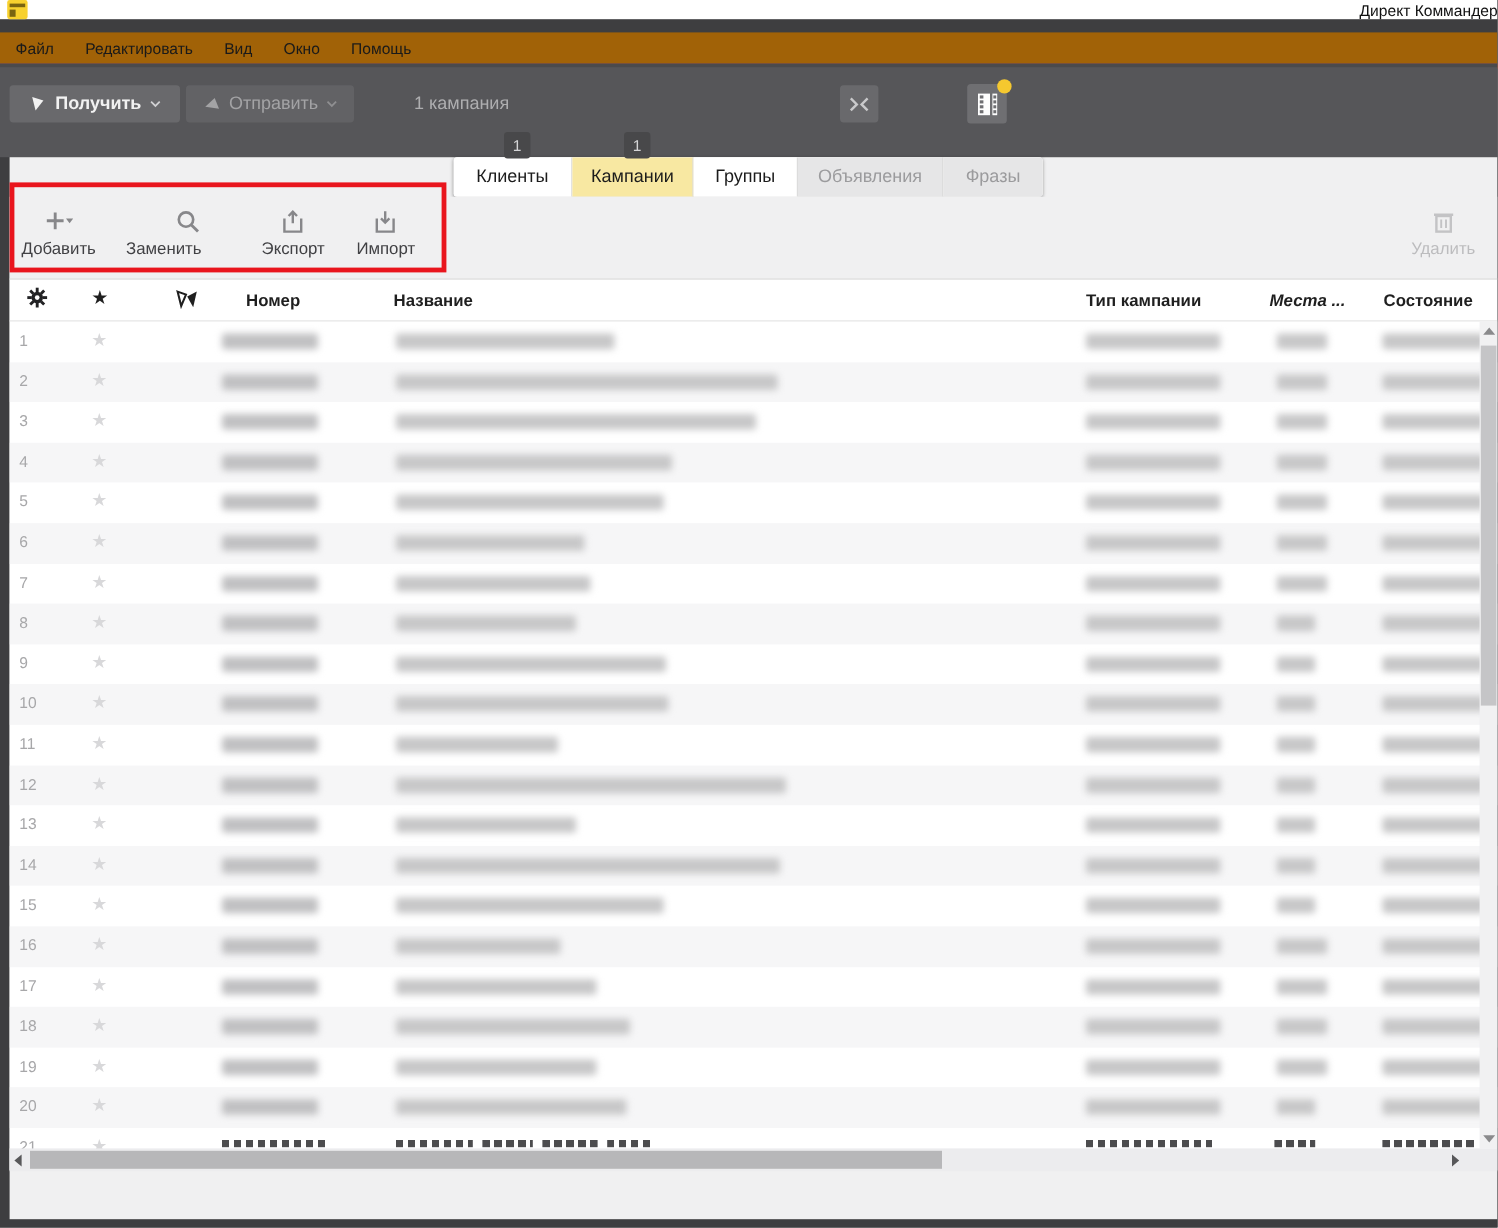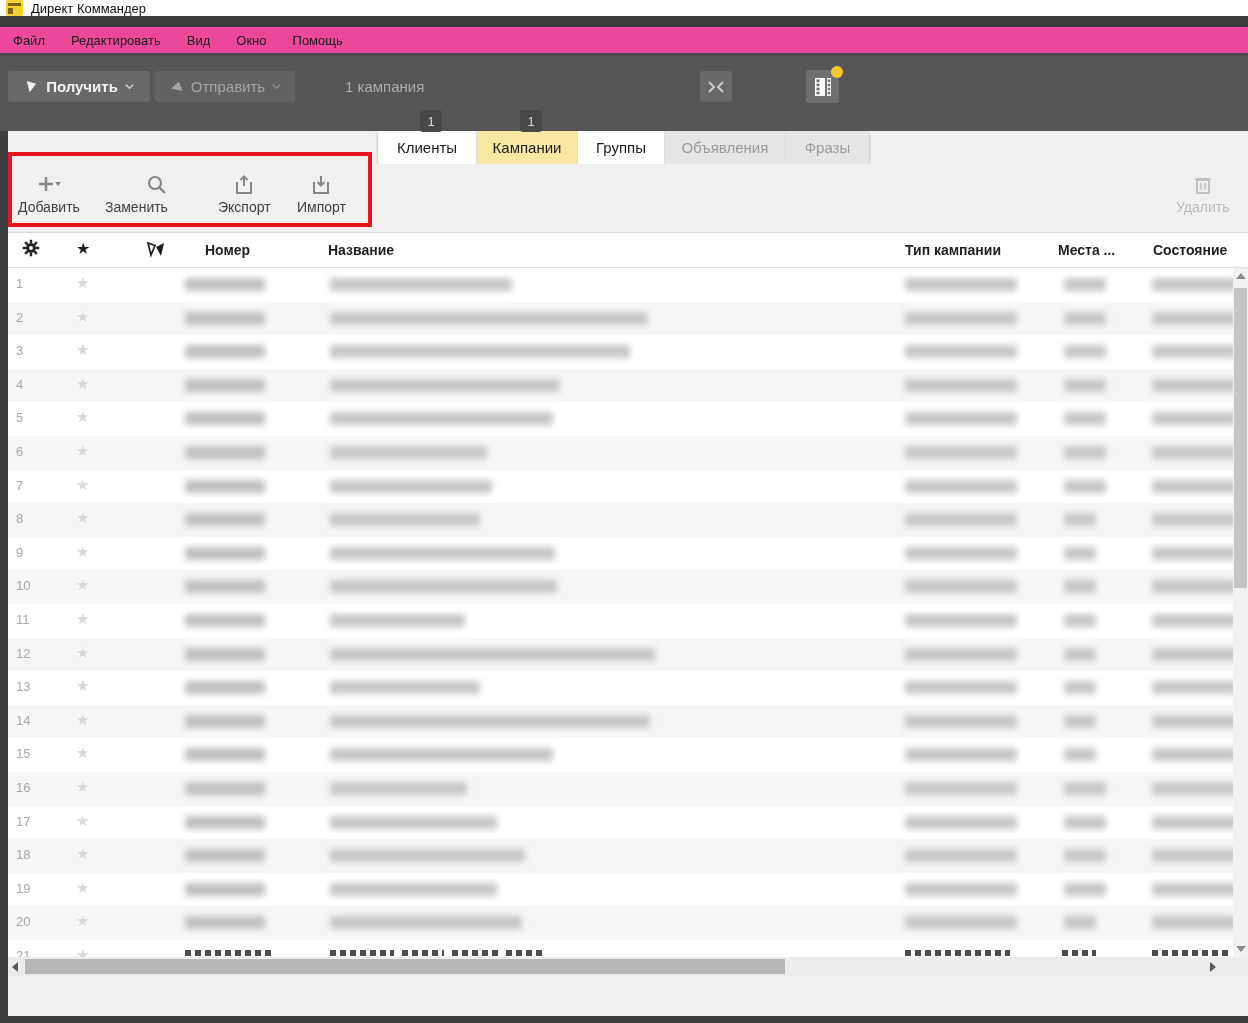--- a/index.html
+++ b/index.html
@@ -1,27 +1,27 @@
 <!DOCTYPE html>
 <html><head>
 <meta charset="utf-8">
 <style>
   html,body{margin:0;padding:0;}
   body{font-family:"Liberation Sans", sans-serif; background:#222;}
   #app{position:relative;width:1248px;height:1023px;background:#3e3e40;overflow:hidden;
        font-family:"Liberation Sans", sans-serif;}
   
   .titlebar{position:absolute;left:0;top:0;width:1248px;height:16px;background:#ffffff;
-    display:flex;align-items:center;}
+    display:flex;align-items:center;justify-content:space-between;}
   .applogo{width:17px;height:16px;margin:0 8px 0 6px;position:relative;background:#f8d12e;border-radius:2px;}
   .applogo:before{content:"";position:absolute;left:2px;top:3px;width:13px;height:3px;background:#7a6410;}
   .applogo:after{content:"";position:absolute;left:2px;top:8px;width:5px;height:6px;background:#7a6410;}
   .apptitle{font-size:13px;color:#111;}
   
-  .menubar{position:absolute;left:0;top:27px;width:1248px;height:26px;background:#ec4899;
+  .menubar{position:absolute;left:0;top:27px;width:1248px;height:26px;background:#a16207;
     display:flex;align-items:center;border-bottom:4px solid #ef4444;}
   .menuitem{font-size:13px;color:#1a1a1a;padding:0 13px;height:100%;display:flex;align-items:center;cursor:default;}
   
   .toolbar{position:absolute;left:0;top:53px;width:1248px;height:78px;background:#565659;
     border-top:3px solid #4a4a4c;box-sizing:border-box;}
   .tbtn{position:absolute;top:15px;height:31px;border-radius:3px;background:#69696c;
     display:flex;align-items:center;justify-content:center;gap:7px;color:#f2f2f2;font-size:15px;}
   .tbtn.disabled{color:#a3a3a5;}
   .chev{width:9px;height:9px;}
   .selinfo{position:absolute;top:15px;left:345px;height:31px;display:flex;align-items:center;
@@ -233,21 +233,21 @@
       <div class="hicon" style="left:68px;top:7px;font-size:16px;color:#1f1f1f;line-height:18px;">★</div>
       <div class="hicon" style="left:138px;top:8px;">
         <svg width="20" height="17" viewBox="0 0 20 17">
           <polygon points="2,2 9,4.5 5,14" fill="none" stroke="#1f1f1f" stroke-width="1.7"></polygon>
           <polygon points="18,2 15,15 10,6" fill="#1f1f1f"></polygon>
         </svg>
       </div>
       <div class="hlabel" style="left:197px;">Номер</div>
       <div class="hlabel" style="left:320px;">Название</div>
       <div class="hlabel" style="left:897px;">Тип кампании</div>
-      <div class="hlabel" style="left:1050px;">Места ...</div>
+      <div class="hlabel" style="left:1050px;font-style:italic;">Места ...</div>
       <div class="hlabel" style="left:1145px;">Состояние</div>
     </div>
 
     <div class="rows" id="rows">
         <div class="row" style="height: 33.6px;">
           <div class="rownum">1</div>
           <div class="rowstar">★</div>
           <div class="blur dark" style="left:177px;width:80px;"></div>
           <div class="blur" style="left:322px;width:182px;"></div>
           <div class="blur" style="left:897px;width:112px;"></div>

